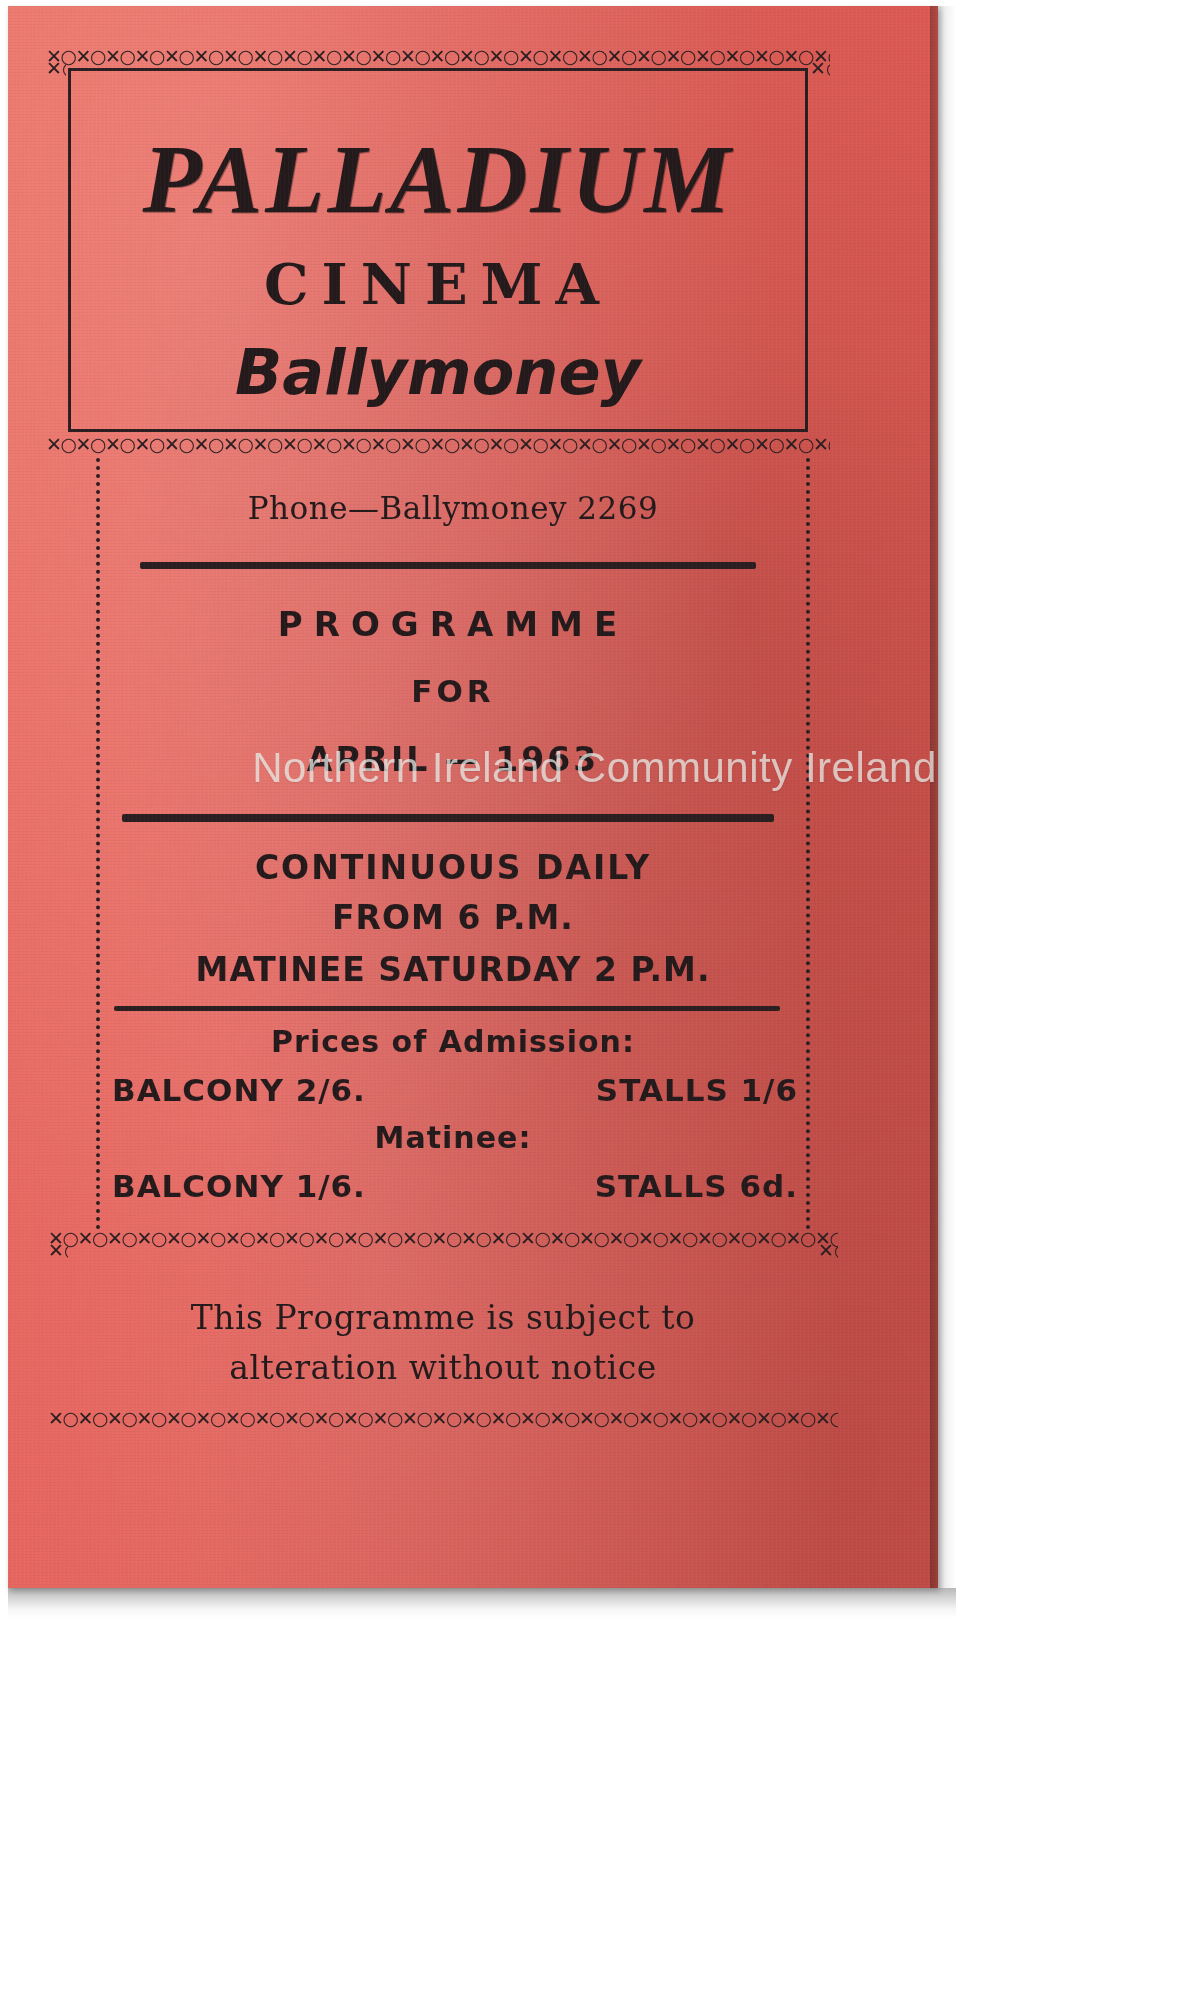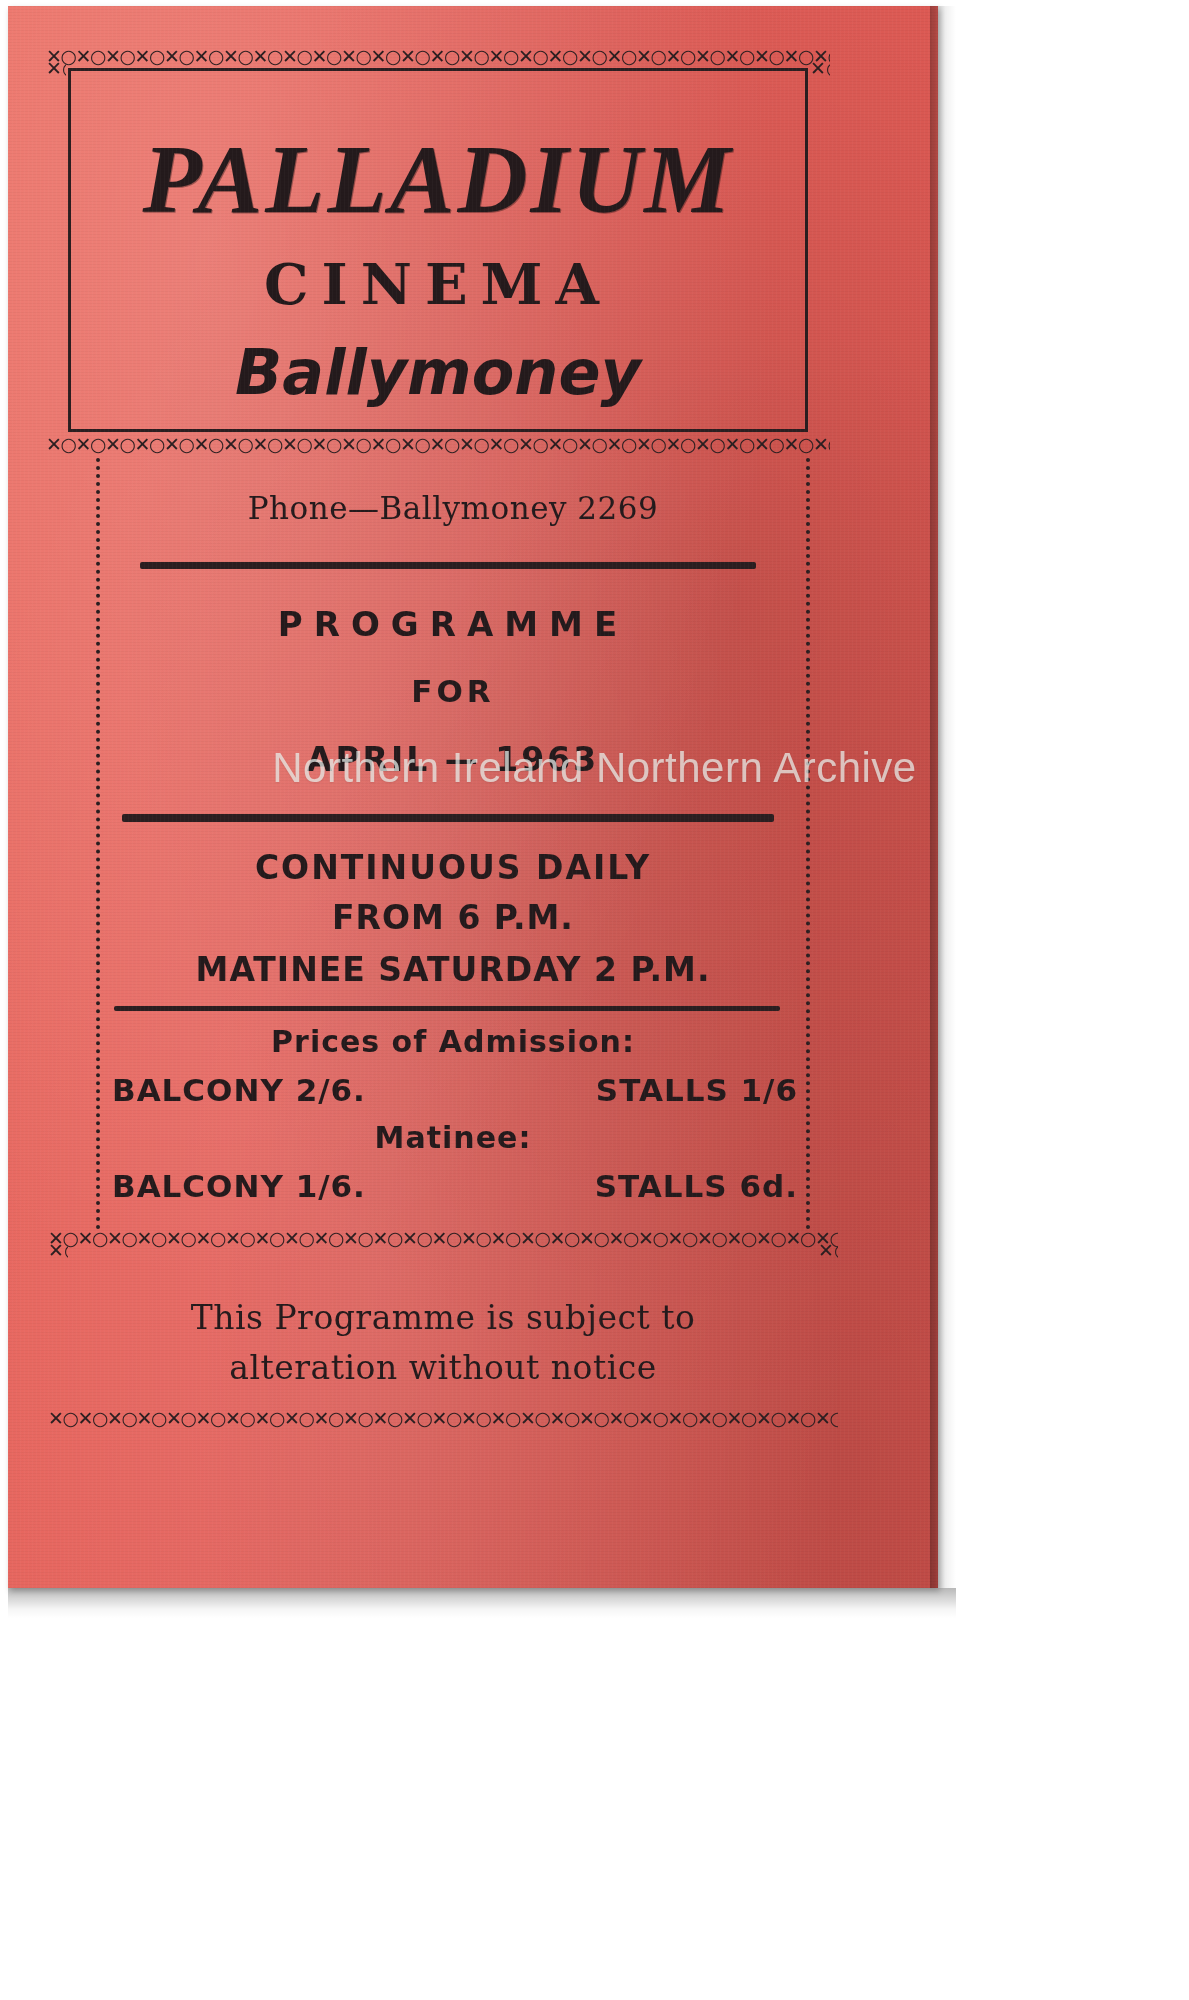--- a/index.html
+++ b/index.html
@@ -376,15 +376,15 @@
         <div class="footer-line" id="footer-line-1">This Programme is subject to</div>
         <div class="footer-line" id="footer-line-2">alteration without notice</div>
       </div>
     </div>
 
   </div>
 
   <div id="edge-shadow"></div>
   <div id="bottom-shadow"></div>
 
-  <div id="watermark">Northern Ireland Northern Archive</div>
+  <div id="watermark">Northern Ireland Community Ireland</div>
 
 </div>
 
 </body></html>

